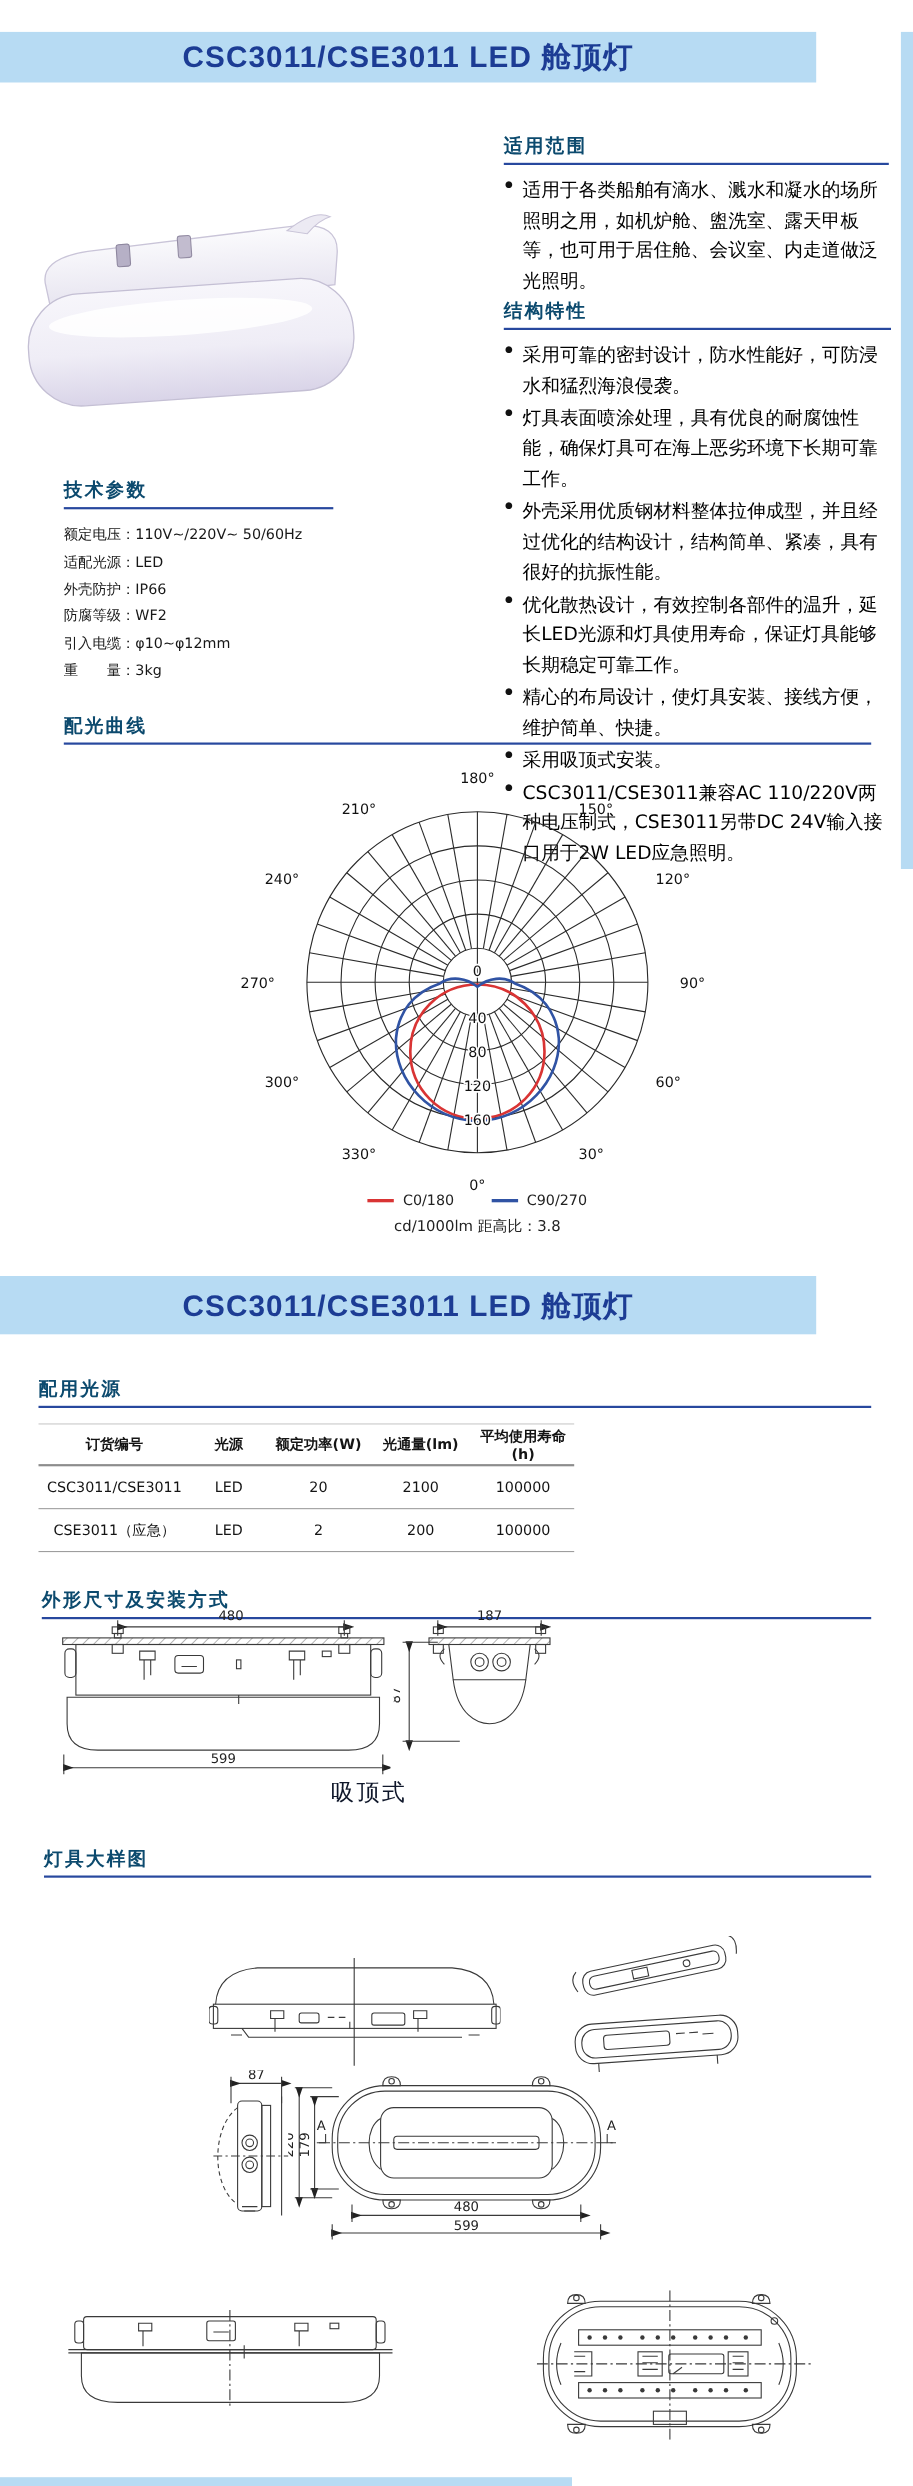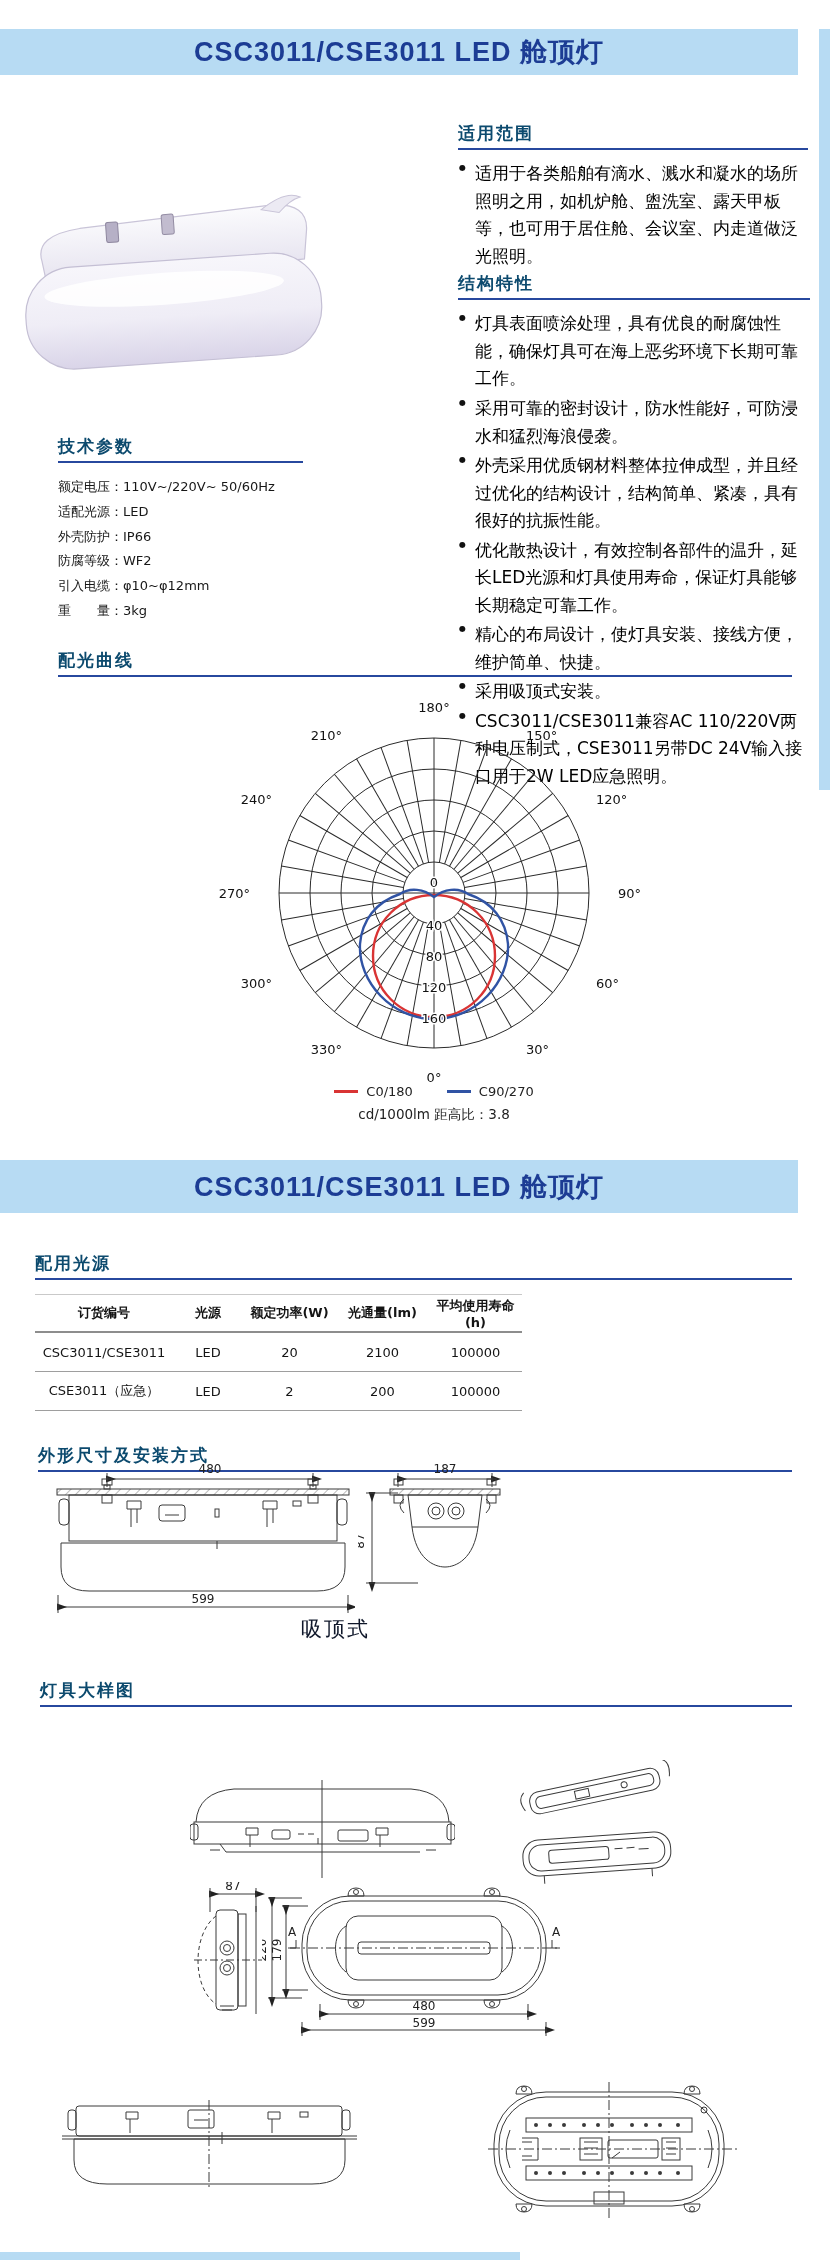--- a/index.html
+++ b/index.html
@@ -1,19 +1,19 @@
 <!DOCTYPE html>
 <html><head>
 <meta charset="utf-8">
 <style>
   html,body{margin:0;padding:0;background:#fff;}
   .page{position:relative;width:830px;height:2260px;background:#ffffff;overflow:hidden;
         font-family:"DejaVu Sans","Liberation Sans",sans-serif;color:#111;}
   .abs{position:absolute;}
-  .band{position:absolute;left:0;width:798px;height:46px;background:#b7dbf3;
+  .band{position:absolute;left:0;width:742px;height:46px;background:#b7dbf3;
         display:flex;align-items:center;justify-content:center;}
   .band-title{font-size:27px;font-weight:bold;color:#1c3c94;letter-spacing:1px;
               font-family:"Liberation Sans","DejaVu Sans",sans-serif;}
   .side-strip{position:absolute;background:#b7dbf3;}
   .sec-title{font-size:17px;font-weight:bold;color:#0c4a6e;letter-spacing:2px;line-height:1.2;}
   .rule{height:2px;background:#27489e;margin-top:5px;}
   .blist{list-style:none;padding:0;margin:0;font-size:17px;line-height:1.62;color:#000000;}
   .blist li{position:relative;padding-left:17px;margin:0 0 2px 0;}
   .blist li::before{content:"●";position:absolute;left:1px;top:2px;font-size:8px;color:#111;}
   .techline{font-size:13px;line-height:1.9;color:#171717;}
@@ -84,22 +84,22 @@
     <div class="rule"></div>
     <ul class="blist" style="margin-top:10px;">
       <li>适用于各类船舶有滴水、溅水和凝水的场所照明之用，如机炉舱、盥洗室、露天甲板等，也可用于居住舱、会议室、内走道做泛光照明。</li>
     </ul>
   </div>
 
   <div class="abs" style="left:458px;top:273px;width:352px;">
     <div class="sec-title">结构特性</div>
     <div class="rule"></div>
     <ul class="blist" style="margin-top:10px;">
+      <li>采用可靠的密封设计，防水性能好，可防浸水和猛烈海浪侵袭。</li>
       <li>灯具表面喷涂处理，具有优良的耐腐蚀性能，确保灯具可在海上恶劣环境下长期可靠工作。</li>
-      <li>采用可靠的密封设计，防水性能好，可防浸水和猛烈海浪侵袭。</li>
       <li>外壳采用优质钢材料整体拉伸成型，并且经过优化的结构设计，结构简单、紧凑，具有很好的抗振性能。</li>
       <li>优化散热设计，有效控制各部件的温升，延长LED光源和灯具使用寿命，保证灯具能够长期稳定可靠工作。</li>
       <li>精心的布局设计，使灯具安装、接线方便，维护简单、快捷。</li>
       <li>采用吸顶式安装。</li>
       <li>CSC3011/CSE3011兼容AC 110/220V两种电压制式，CSE3011另带DC 24V输入接口用于2W LED应急照明。</li>
     </ul>
   </div>
 
   <div class="abs" style="left:58px;top:650px;width:734px;">
     <div class="sec-title">配光曲线</div>

